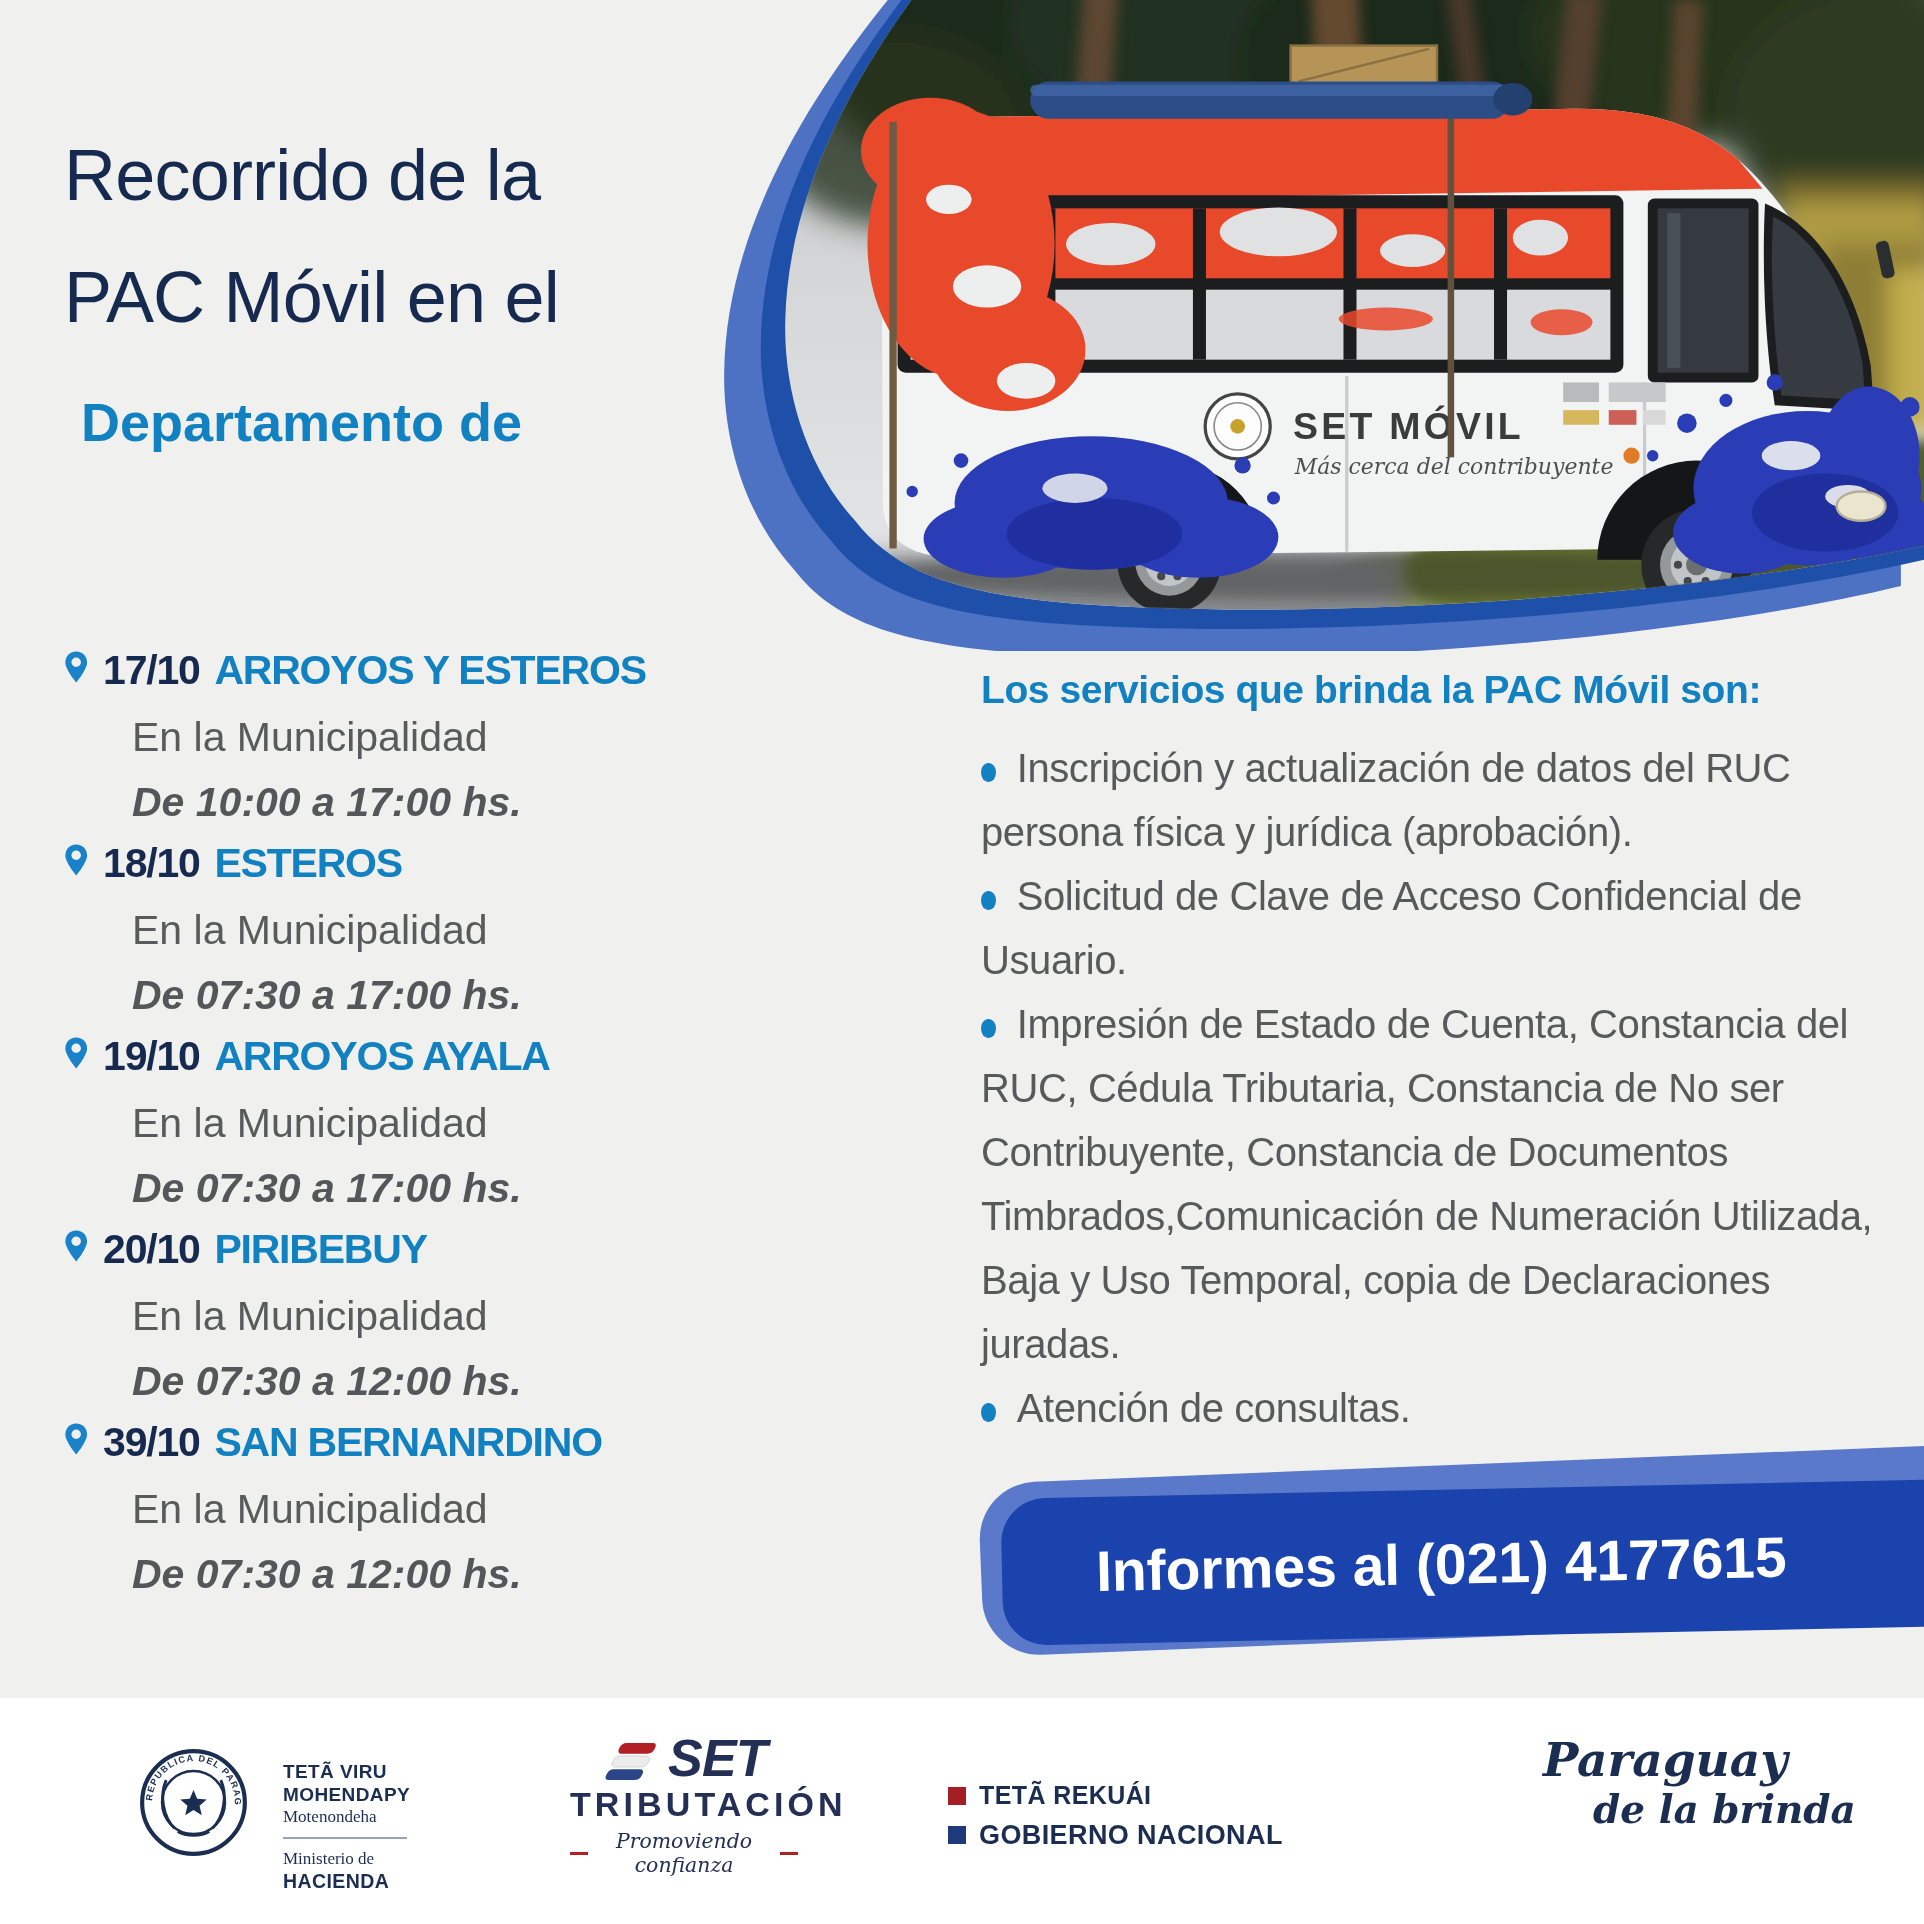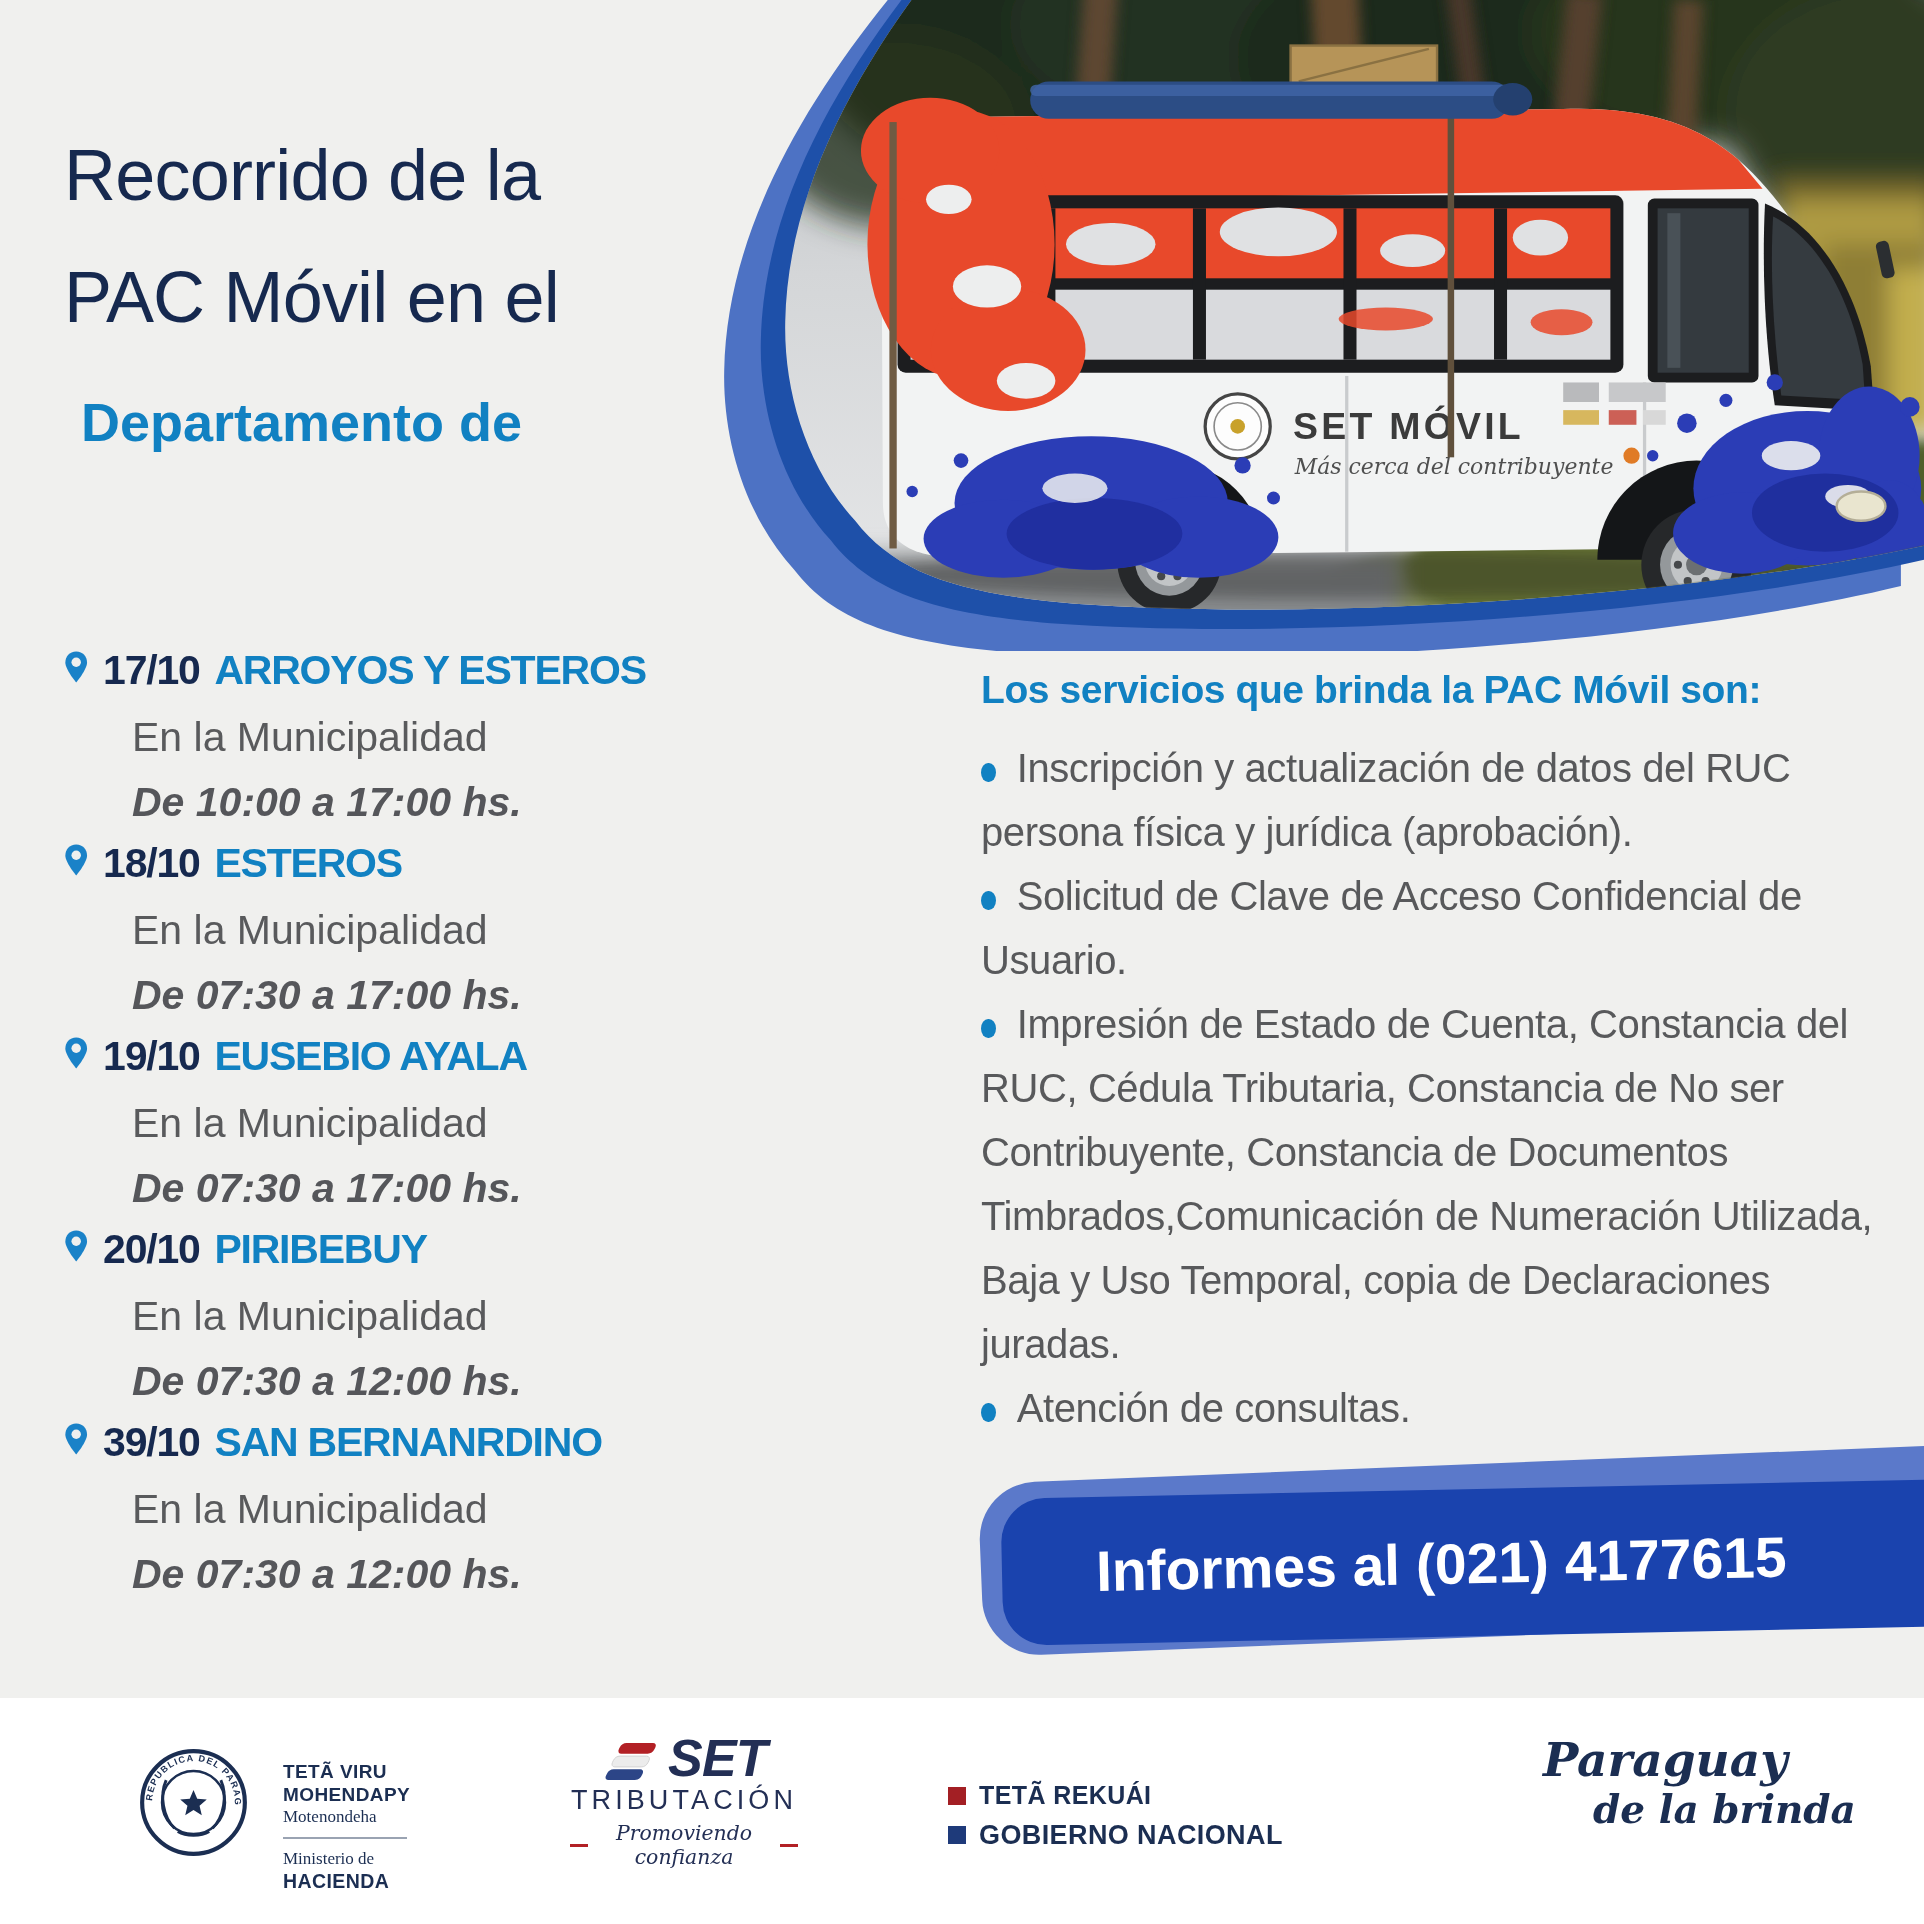--- a/index.html
+++ b/index.html
@@ -52,21 +52,21 @@
   .hac-text{position:absolute;left:283px;top:62px;color:#1b2e52;}
   .hac-l1,.hac-l2{font-size:19px;font-weight:800;line-height:23px;letter-spacing:0.4px;}
   .hac-l3{font-size:17px;line-height:22px;font-family:"Liberation Serif", serif;}
   .hac-div{width:124px;height:1.6px;background:#9aa3b2;margin:9px 0;}
   .hac-l4{font-size:17px;line-height:21px;font-family:"Liberation Serif", serif;}
   .hac-l5{font-size:19.5px;font-weight:800;line-height:24.4px;letter-spacing:0.4px;}
   .setlogo{position:absolute;left:570px;top:37px;width:228px;text-align:center;color:#232f55;}
   .set-row{display:flex;align-items:flex-end;justify-content:center;gap:4.9px;}
   .set-stripes{width:62px;height:41px;}
   .set-name{font-size:52px;font-weight:800;font-style:italic;line-height:47px;letter-spacing:-0.8px;}
-  .set-sub{font-size:27px;font-weight:400;letter-spacing:4.1px;margin-top:3.3px;}
+  .set-sub{font-size:34px;font-weight:700;letter-spacing:4.1px;margin-top:3.3px;}
   .set-tagrow{display:flex;align-items:center;justify-content:center;gap:8.1px;margin-top:4.9px;}
   .set-dash{width:24.4px;height:3.3px;background:#b22025;}
   .set-tagline{font-size:20.4px;font-style:italic;font-family:"DejaVu Serif", serif;}
   .gob{position:absolute;left:948px;top:83px;color:#1b2e52;}
   .gob-row{display:flex;align-items:center;gap:13px;margin-bottom:9.8px;}
   .sq{width:18px;height:18px;flex:none;}
   .sq-red{background:#a31f24;}
   .sq-blue{background:#1e3a7a;}
   .gob-l1{font-size:25px;font-weight:800;letter-spacing:0.4px;}
   .gob-l2{font-size:27px;font-weight:800;letter-spacing:0.4px;}
@@ -297,21 +297,21 @@
       <div class="sched-hours">De 07:30 a 17:00 hs.</div>
     </div>
 
     <div class="sched-item">
       <div class="sched-head">
         <svg class="pin" viewBox="0 0 36 50">
           <path d="M18 2 C8 2 2 9.5 2 18.5 C2 29 18 48 18 48 C18 48 34 29 34 18.5 C34 9.5 28 2 18 2 Z" fill="#1a82c8"></path>
           <circle cx="18" cy="18" r="7" fill="#f0f0ee"></circle>
         </svg>
         <span class="sched-date">19/10</span>
-        <span class="sched-city">EUSEBIO AYALA</span>
+        <span class="sched-city">ARROYOS AYALA</span>
       </div>
       <div class="sched-place">En la Municipalidad</div>
       <div class="sched-hours">De 07:30 a 17:00 hs.</div>
     </div>
 
     <div class="sched-item">
       <div class="sched-head">
         <svg class="pin" viewBox="0 0 36 50">
           <path d="M18 2 C8 2 2 9.5 2 18.5 C2 29 18 48 18 48 C18 48 34 29 34 18.5 C34 9.5 28 2 18 2 Z" fill="#1a82c8"></path>
           <circle cx="18" cy="18" r="7" fill="#f0f0ee"></circle>

